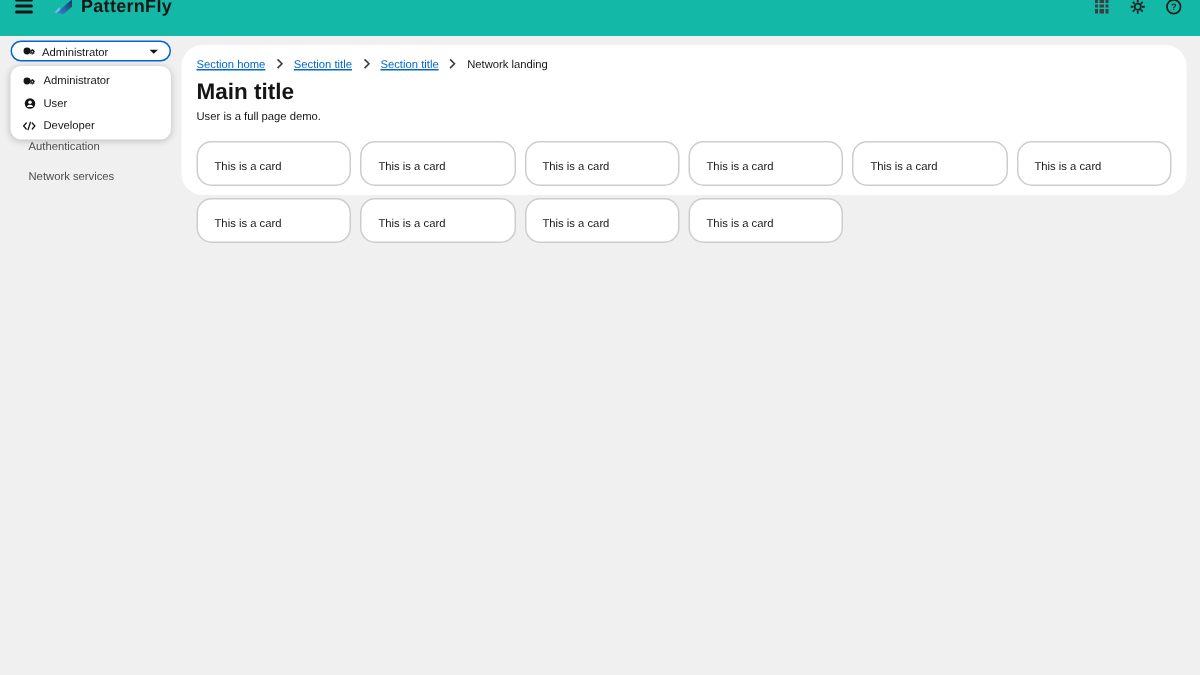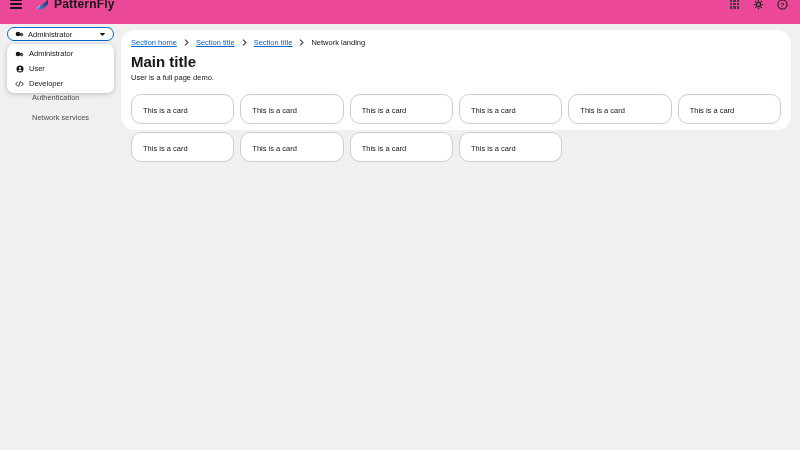--- a/index.html
+++ b/index.html
@@ -8,21 +8,21 @@
     background:#f0f0f0;
     font-family:"Liberation Sans", sans-serif;
     color:#151515;
     position:relative;
     overflow:hidden;
   }
 
   
   .masthead {
     position:absolute; top:0; left:0; width:800px; height:24px;
-    background:#ec4899; display:flex; align-items:center;
+    background:#14b8a6; display:flex; align-items:center;
     padding:0 11px 16px 10px;
   }
   .hamburger { width:12px; display:flex; flex-direction:column; gap:2.4px; margin-right:13px; cursor:pointer; }
   .hamburger i { display:block; height:1.6px; background:#151515; border-radius:1px; }
   .brand { display:flex; align-items:center; gap:5px; cursor:pointer; }
   .brand-text { font-size:12px; font-weight:bold; letter-spacing:.2px; color:#151515; }
   .masthead-actions { margin-left:auto; display:flex; align-items:center; gap:11px; }
   .icon-btn { width:13px; height:13px; display:flex; align-items:center; justify-content:center; cursor:pointer; }
   .apps-grid { display:grid; grid-template-columns:repeat(3,2.4px); grid-template-rows:repeat(3,2.4px); gap:1.1px; }
   .apps-grid i { background:#3c3f42; }
@@ -37,21 +37,21 @@
   }
   .ctx-caret { margin-left:auto; display:flex; }
   .ctx-menu {
     position:absolute; top:20px; left:7px; width:107px;
     background:#ffffff; border-radius:7px;
     box-shadow:0 1px 5px rgba(0,0,0,.22);
     padding:2px 0; z-index:10;
   }
   .ctx-item { height:15px; display:flex; align-items:center; gap:5px; padding:0 8px; font-size:7.5px; color:#151515; cursor:pointer; }
   .ctx-item .ico { width:9px; display:flex; justify-content:center; }
-  .nav { position:absolute; top:64px; left:16px; width:121px; }
+  .nav { position:absolute; top:64px; left:3px; width:121px; }
   .nav-item { padding:5px 16px 6px; font-size:7.5px; color:#4d4d4d; cursor:pointer; white-space:nowrap; }
 
   
   .page-main {
     position:absolute; top:30px; left:121px; width:670px; height:100px;
     background:#ffffff; border-radius:14px; padding:7px 10px;
   }
   .breadcrumb { display:flex; align-items:center; gap:7px; font-size:7.5px; margin-top:1px; }
   .crumb-link { color:#0066cc; text-decoration:underline; cursor:pointer; }
   .crumb-current { color:#151515; }

